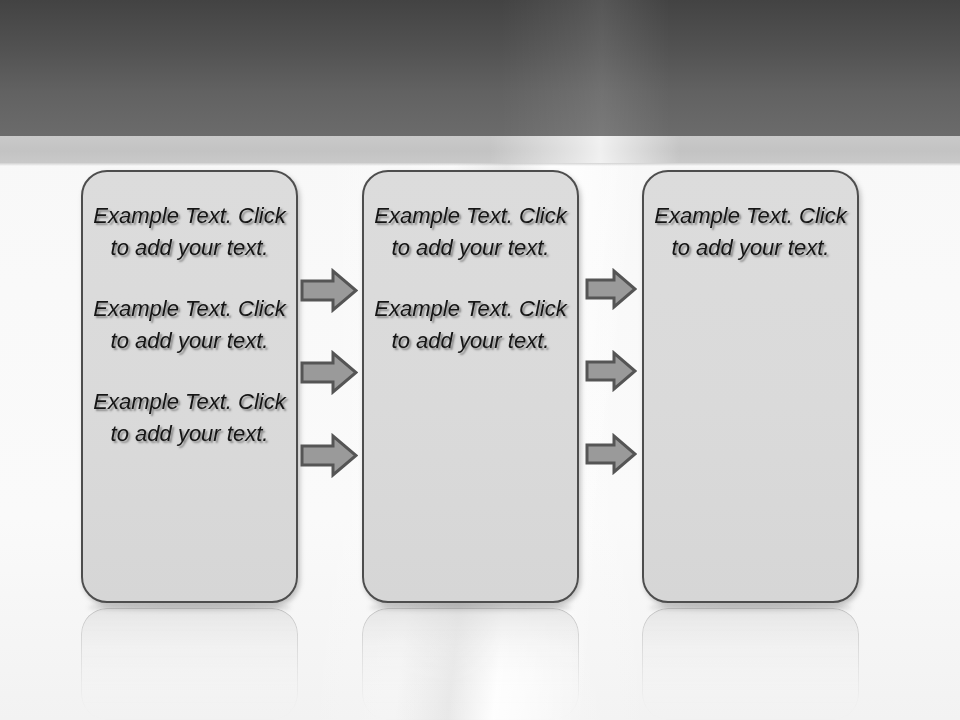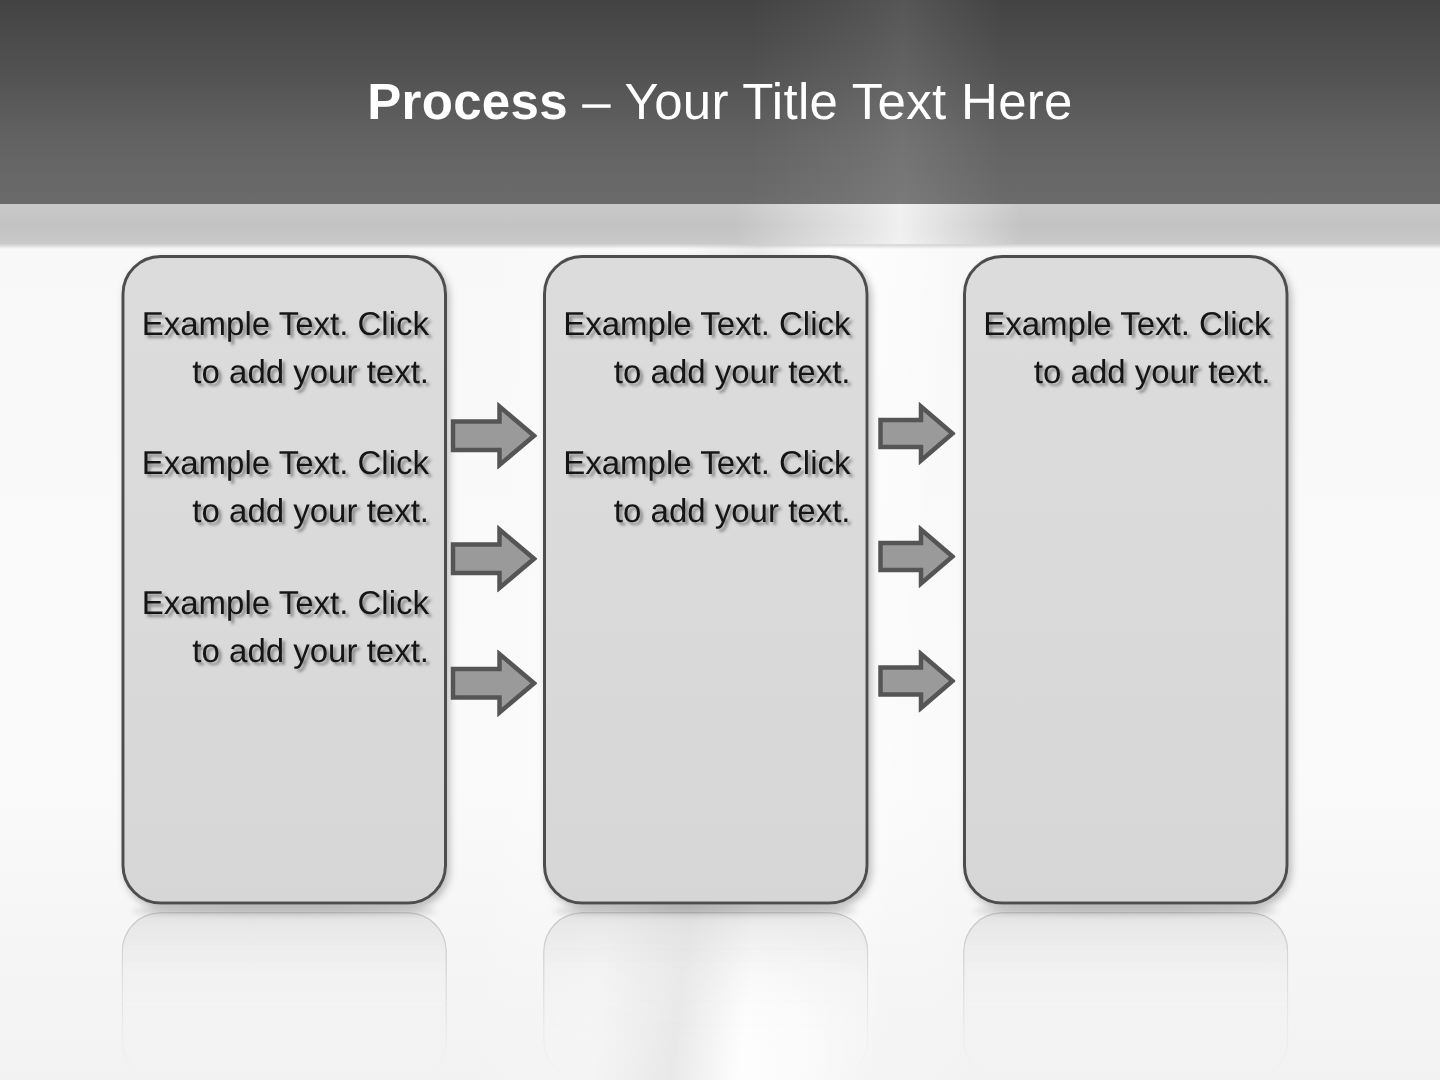--- a/index.html
+++ b/index.html
@@ -122,27 +122,27 @@
     box-shadow: 2px 3px 5px rgba(90,90,90,0.35);
   }
   .box-text-wrap {
     position: absolute;
     left: 10px;
     right: 10px;
     top: 28px;
     text-align: center;
   }
   .para {
+    font-style: italic;
     font-size: 22px;
     line-height: 31.5px;
     color: #151515;
     text-shadow: 2px 2px 2px rgba(120,120,120,0.85);
     margin: 0 0 30px 0;
     padding: 0;
-    text-align: right;
   }
   .para:last-child { margin-bottom: 0; }
 
   
   .reflection {
     position: absolute;
     box-sizing: border-box;
     border: 1.5px solid rgba(120,120,120,0.30);
     border-radius: 26px;
     background: linear-gradient(to bottom,
@@ -172,23 +172,20 @@
 
 <div id="slide">
 
   <div class="bg-base"></div>
   <div class="bg-streak2"></div>
   <div class="bg-streak"></div>
 
   <div class="header">
     <div class="header-streak"></div>
   </div>
-  <div class="header-title">
-    <span class="bold">Process</span><span class="light"> – </span><span class="light">Your Title Text Here</span>
-  </div>
   <div class="subbar"></div>
   <div class="subbar-streak"></div>
   <div class="subbar-edge"></div>
 
   <div class="refl-cap" style="left:88px; top:604px; width:203px;"></div>
   <div class="reflection" style="left:81px; top:608px; width:217px; height:112px;"></div>
 
   <div class="refl-cap" style="left:369px; top:604px; width:203px;"></div>
   <div class="reflection" style="left:362px; top:608px; width:217px; height:112px;"></div>
 

